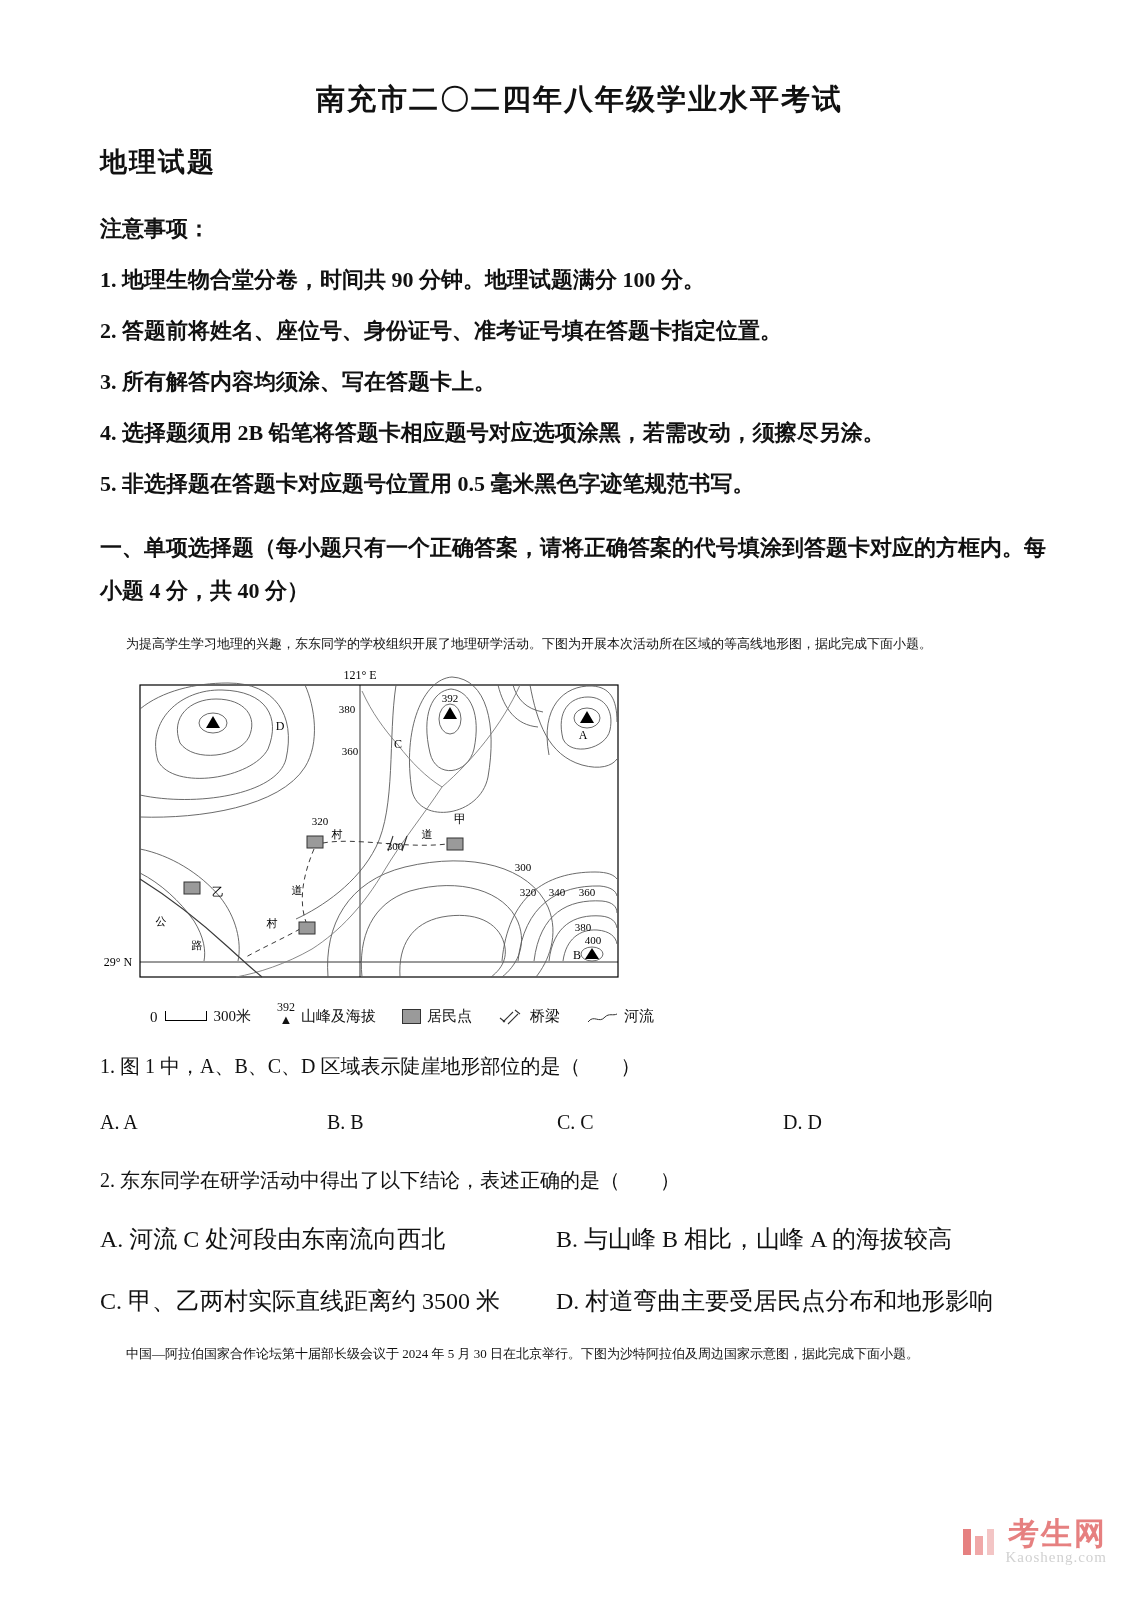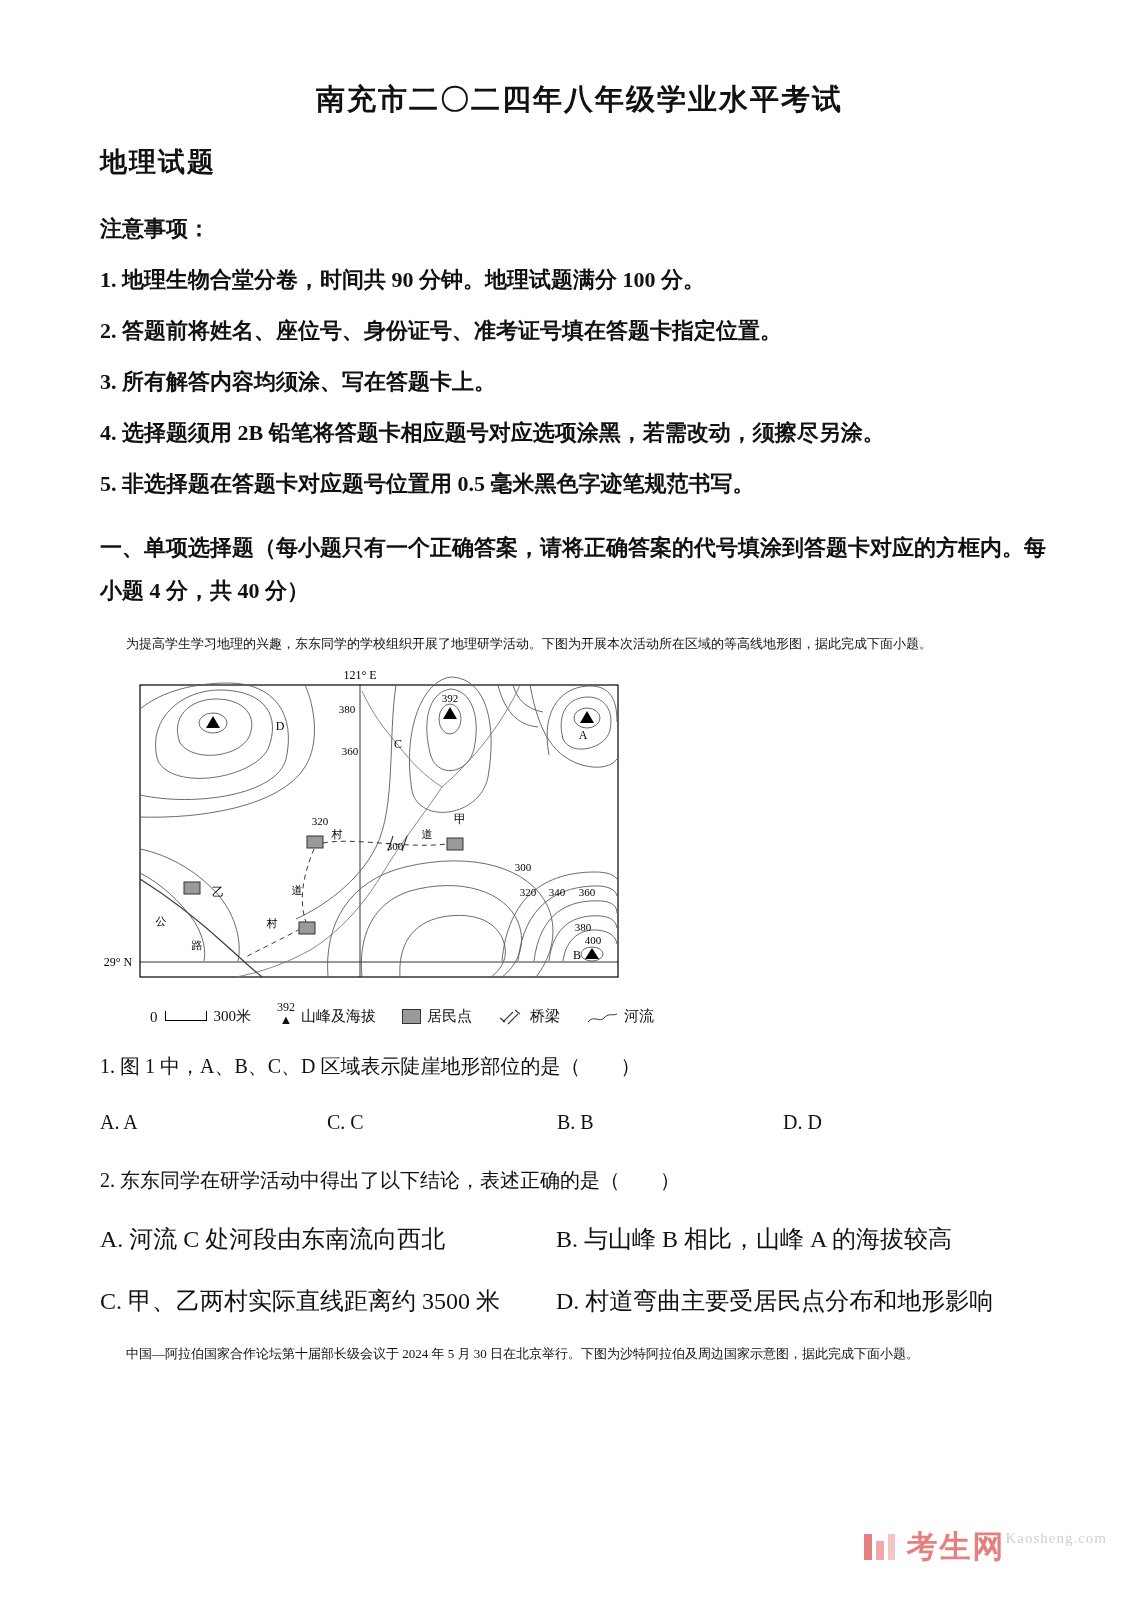--- a/index.html
+++ b/index.html
@@ -22,21 +22,21 @@
   .scale-line{display:inline-block;width:40px;height:9px;border-left:1px solid #000;border-right:1px solid #000;border-bottom:1px solid #000;margin:0 2px 5px 2px;}
   .peak-stack{display:flex;flex-direction:column;align-items:center;line-height:1;}
   .peak-stack .elev{font-size:12px;}
   .peak-stack .tri{font-size:13px;}
   .settle-square{display:inline-block;width:17px;height:13px;background:#9a9a9a;border:1px solid #333;margin-bottom:2px;}
   .question{font-size:20px;margin-top:22px;line-height:1.8;}
   .options-4{display:grid;grid-template-columns:227px 230px 226px 1fr;font-size:20px;margin-top:20px;}
   .options-2{display:grid;grid-template-columns:456px 1fr;row-gap:18px;font-size:24px;margin-top:20px;}
   .opt{line-height:1.8;}
   .watermark{position:absolute;right:24px;bottom:34px;display:flex;align-items:center;gap:8px;opacity:.85;}
-  .wm-text{display:flex;flex-direction:row;line-height:1.05;}
+  .wm-text{display:flex;flex-direction:column;line-height:1.05;align-items:flex-end;}
   .wm-name{font-size:31px;font-weight:700;color:#e26b6b;letter-spacing:2px;}
   .wm-domain{font-size:15px;color:#c9c9c9;letter-spacing:1px;}
   .contour{stroke:#5a5a5a;stroke-width:0.9;fill:none;}
   .river-line{stroke:#7a7a7a;stroke-width:0.9;fill:none;}
   .road-line{stroke:#3a3a3a;stroke-width:1.2;fill:none;}
   .vroad{stroke:#3a3a3a;stroke-width:1;fill:none;stroke-dasharray:5 4;}
   .map-label{font-size:11px;fill:#000;font-family:"Liberation Serif","DejaVu Serif",serif;}
   .map-label-big{font-size:12px;fill:#000;font-family:"Liberation Serif","DejaVu Serif",serif;}
 </style>
 </head>
@@ -185,22 +185,22 @@
           <path d="M2,11 C8,3 13,13 19,6 C23,2 27,5 31,3" stroke="#333" stroke-width="1" fill="none"></path>
         </svg>
         <span>河流</span>
       </div>
     </div>
   </div>
 
   <div class="question">1. 图 1 中，A、B、C、D 区域表示陡崖地形部位的是（　　）</div>
   <div class="options-4">
     <div class="opt">A. A</div>
+    <div class="opt">B. B</div>
     <div class="opt">C. C</div>
-    <div class="opt">B. B</div>
     <div class="opt">D. D</div>
   </div>
 
   <div class="question">2. 东东同学在研学活动中得出了以下结论，表述正确的是（　　）</div>
   <div class="options-2">
     <div class="opt">A. 河流 C 处河段由东南流向西北</div>
     <div class="opt">B. 与山峰 B 相比，山峰 A 的海拔较高</div>
     <div class="opt">C. 甲、乙两村实际直线距离约 3500 米</div>
     <div class="opt">D. 村道弯曲主要受居民点分布和地形影响</div>
   </div>

